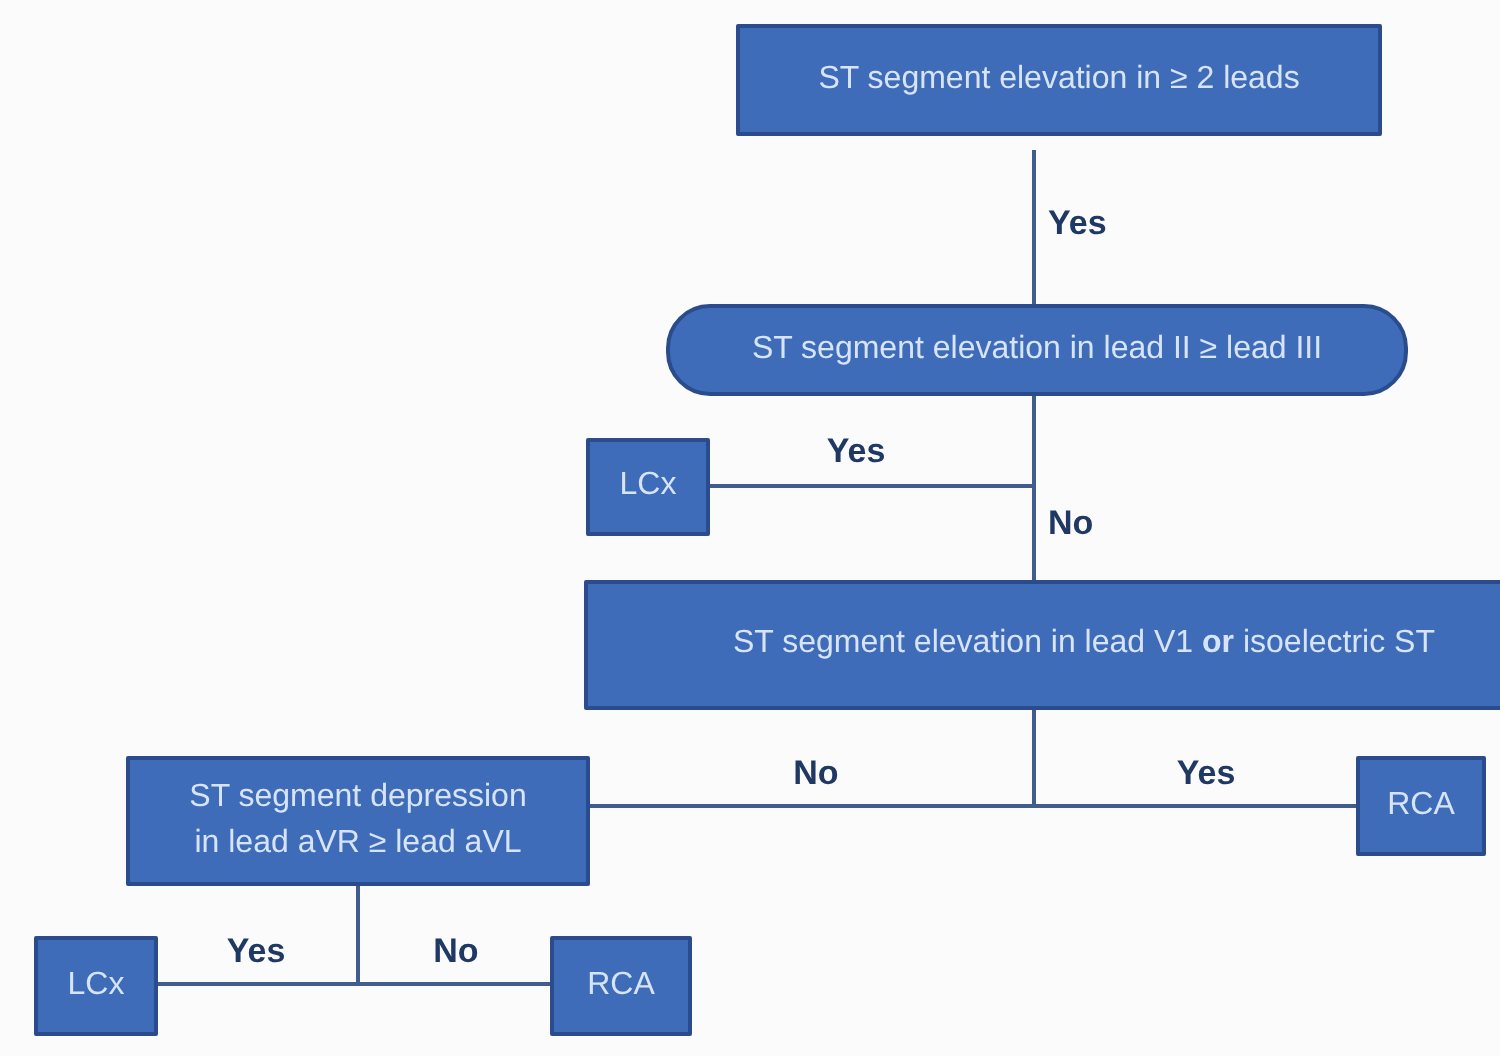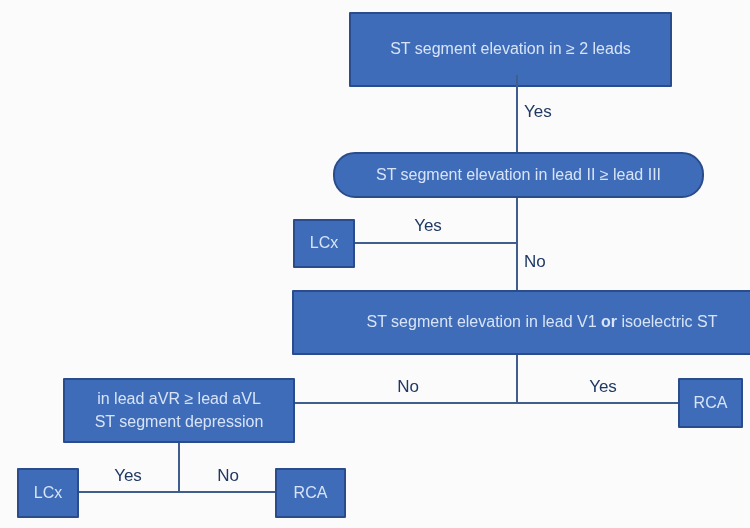--- a/index.html
+++ b/index.html
@@ -40,32 +40,32 @@
   .node .bold{font-weight:bold;}
   .hline,.vline{
     position:absolute;
     background:var(--line);
   }
   .hline{height:2px;}
   .vline{width:2px;}
   .branch-label{
     position:absolute;
     color:var(--label-text);
-    font-weight:normal;
+    font-weight:bold;
     font-size:17px;
     width:60px;
     text-align:center;
   }
 </style>
 </head>
 <body>
 
 <div class="canvas">
 
-  <div class="node" style="left:349px;top:12px;width:323px;height:75px;">
+  <div class="node" style="left:368px;top:12px;width:323px;height:56px;">
     <span>ST segment elevation in ≥ 2 leads</span>
   </div>
 
   <div class="vline" style="left:516px;top:75px;height:77px;"></div>
   <div class="branch-label" style="left:516px;top:102px;text-align:left;padding-left:8px;">Yes</div>
 
   <div class="node" style="left:333px;top:152px;width:371px;height:46px;border-radius:22px;">
     <span>ST segment elevation in lead II ≥ lead III</span>
   </div>
 
@@ -85,22 +85,22 @@
   <div class="vline" style="left:516px;top:355px;height:48px;"></div>
   <div class="hline" style="left:295px;top:402px;width:384px;"></div>
   <div class="branch-label" style="left:378px;top:377px;">No</div>
   <div class="branch-label" style="left:573px;top:377px;">Yes</div>
 
   <div class="node" style="left:678px;top:378px;width:65px;height:50px;">
     <span>RCA</span>
   </div>
 
   <div class="node" style="left:63px;top:378px;width:232px;height:65px;">
+    <span>ST segment depression</span>
     <span>in lead aVR ≥ lead aVL</span>
-    <span>ST segment depression</span>
   </div>
 
   <div class="vline" style="left:178px;top:443px;height:49px;"></div>
   <div class="hline" style="left:79px;top:491px;width:196px;"></div>
   <div class="branch-label" style="left:98px;top:466px;">Yes</div>
   <div class="branch-label" style="left:198px;top:466px;">No</div>
 
   <div class="node" style="left:17px;top:468px;width:62px;height:50px;">
     <span>LCx</span>
   </div>

